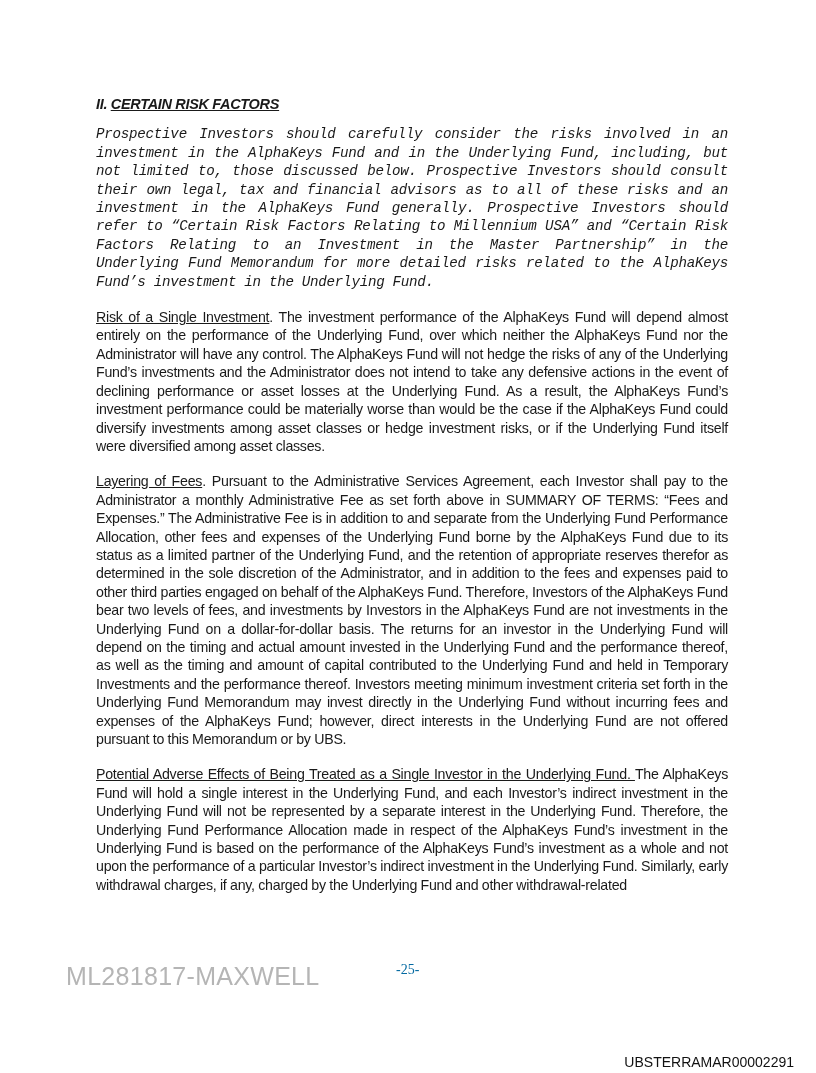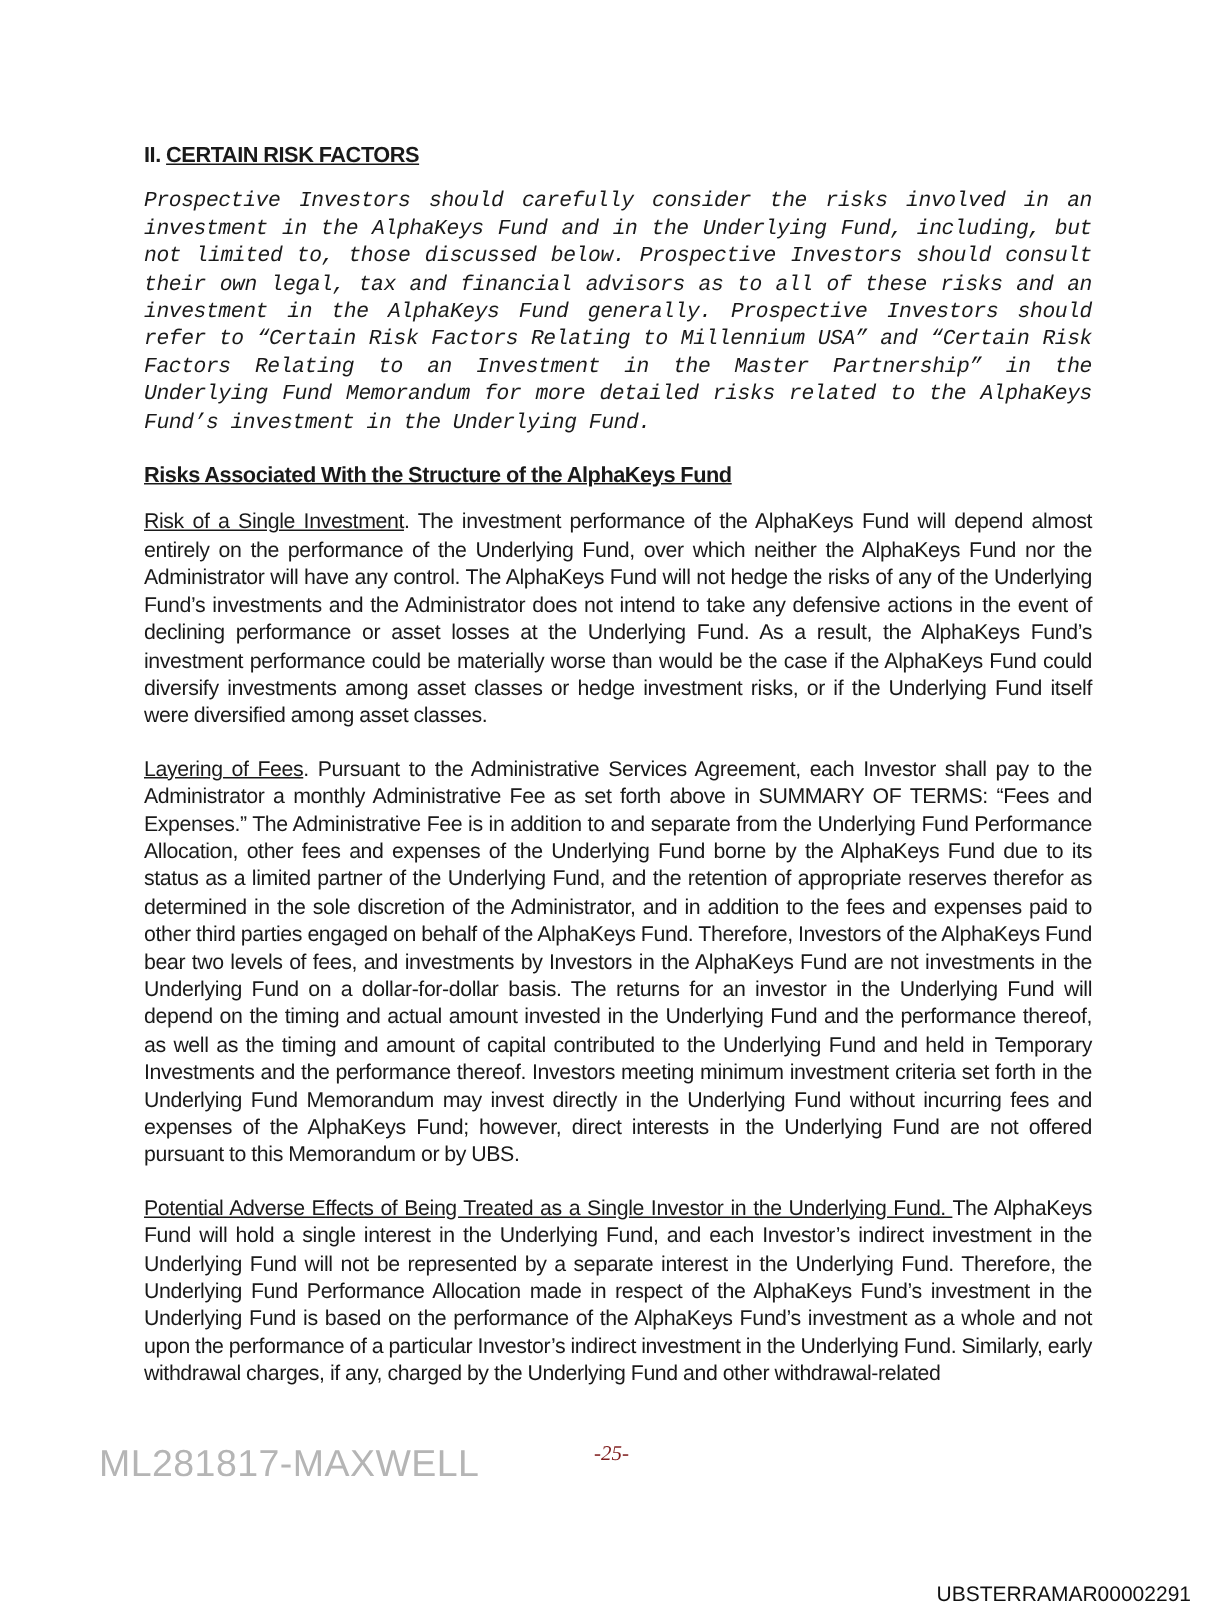--- a/index.html
+++ b/index.html
@@ -23,20 +23,21 @@
     font-size: 14.2px;
     line-height: 18.4px;
     letter-spacing: -0.25px;
     word-spacing: -0.2px;
   }
   .section-title {
     font-weight: bold;
     font-size: 14.5px;
     margin: 0 0 12px 0;
     letter-spacing: -0.3px;
+    font-style: italic;
   }
   .section-title .underlined {
     text-decoration: underline;
   }
   .intro {
     font-style: italic;
     text-align: justify;
     margin: 0 0 17px 0;
     font-family: Liberation Mono, monospace;
   }
@@ -63,22 +64,21 @@
     color: #b5b5b5;
     letter-spacing: 0.3px;
     text-align: right;
   }
   .page-number {
     position: absolute;
     left: 396px;
     top: 962px;
     font-family: "Liberation Serif", serif;
     font-size: 14px;
-    color: #7f1d1d;
-    font-style: italic;
+    color: #0369a1;
   }
   .footer-left {
     position: absolute;
     left: 24px;
     top: 1114px;
     font-family: "Liberation Sans", sans-serif;
     font-size: 16px;
     color: #111;
   }
   .footer-right {
@@ -93,21 +93,20 @@
 </head>
 <body>
 
 <div class="page-content">
   <div class="section-title">
     <span>II. </span><span class="underlined">CERTAIN RISK FACTORS</span>
   </div>
 
   <p class="intro">Prospective Investors should carefully consider the risks involved in an investment in the AlphaKeys Fund and in the Underlying Fund, including, but not limited to, those discussed below.  Prospective Investors should consult their own legal, tax and financial advisors as to all of these risks and an investment in the AlphaKeys Fund generally.  Prospective Investors should refer to “Certain Risk Factors Relating to Millennium USA” and “Certain Risk Factors Relating to an Investment in the Master Partnership” in the Underlying Fund Memorandum for more detailed risks related to the AlphaKeys Fund’s investment in the Underlying Fund.</p>
 
-  <div class="subheading">Risks Associated With the Structure of the AlphaKeys Fund</div>
 
   <p class="para">
     <span class="lead">Risk of a Single Investment</span><span>.  The investment performance of the AlphaKeys Fund will depend almost entirely on the performance of the Underlying Fund, over which neither the AlphaKeys Fund nor the Administrator will have any control.  The AlphaKeys Fund will not hedge the risks of any of the Underlying Fund’s investments and the Administrator does not intend to take any defensive actions in the event of declining performance or asset losses at the Underlying Fund.  As a result, the AlphaKeys Fund’s investment performance could be materially worse than would be the case if the AlphaKeys Fund could diversify investments among asset classes or hedge investment risks, or if the Underlying Fund itself were diversified among asset classes.</span>
   </p>
 
   <p class="para">
     <span class="lead">Layering of Fees</span><span>.  Pursuant to the Administrative Services Agreement, each Investor shall pay to the Administrator a monthly Administrative Fee as set forth above in SUMMARY OF TERMS: “Fees and Expenses.”  The Administrative Fee is in addition to and separate from the Underlying Fund Performance Allocation, other fees and expenses of the Underlying Fund borne by the AlphaKeys Fund due to its status as a limited partner of the Underlying Fund, and the retention of appropriate reserves therefor as determined in the sole discretion of the Administrator, and in addition to the fees and expenses paid to other third parties engaged on behalf of the AlphaKeys Fund.  Therefore, Investors of the AlphaKeys Fund bear two levels of fees, and investments by Investors in the AlphaKeys Fund are not investments in the Underlying Fund on a dollar-for-dollar basis.  The returns for an investor in the Underlying Fund will depend on the timing and actual amount invested in the Underlying Fund and the performance thereof, as well as the timing and amount of capital contributed to the Underlying Fund and held in Temporary Investments and the performance thereof.  Investors meeting minimum investment criteria set forth in the Underlying Fund Memorandum may invest directly in the Underlying Fund without incurring fees and expenses of the AlphaKeys Fund; however, direct interests in the Underlying Fund are not offered pursuant to this Memorandum or by UBS.</span>
   </p>
 
   <p class="para">

